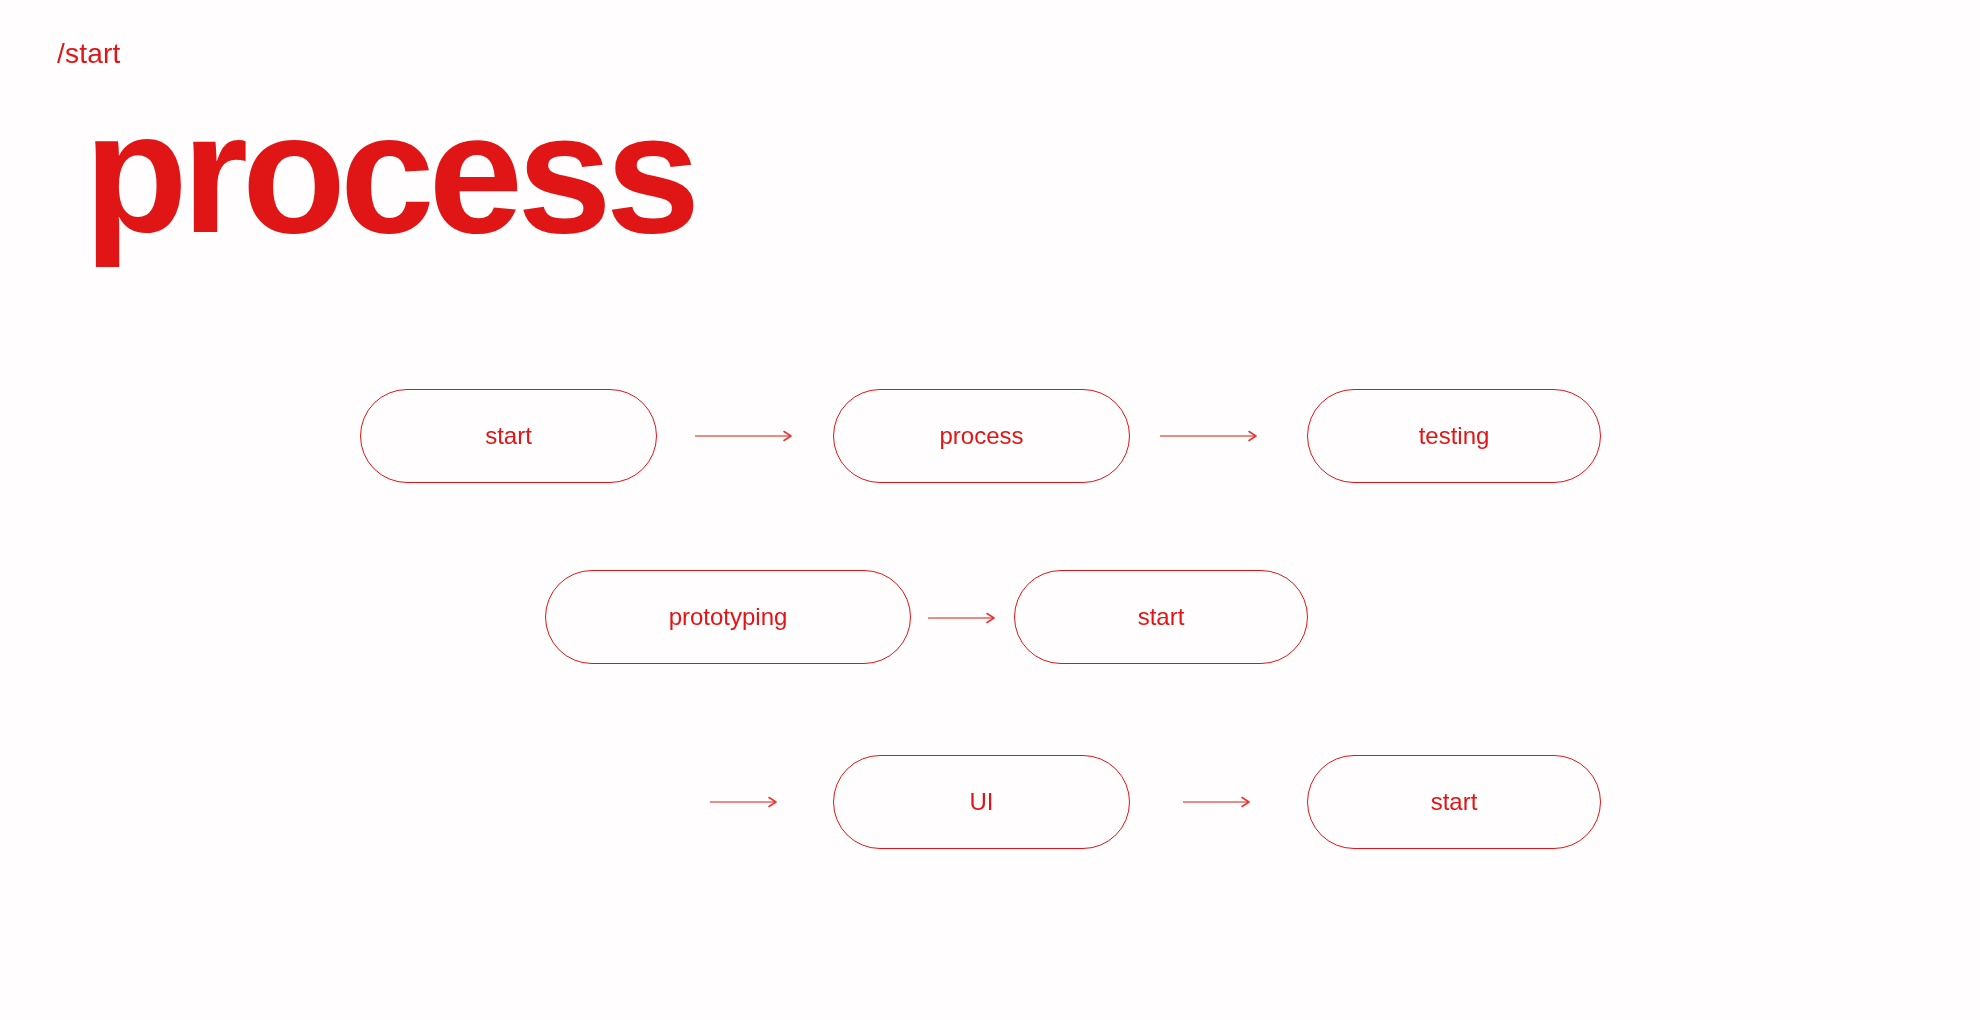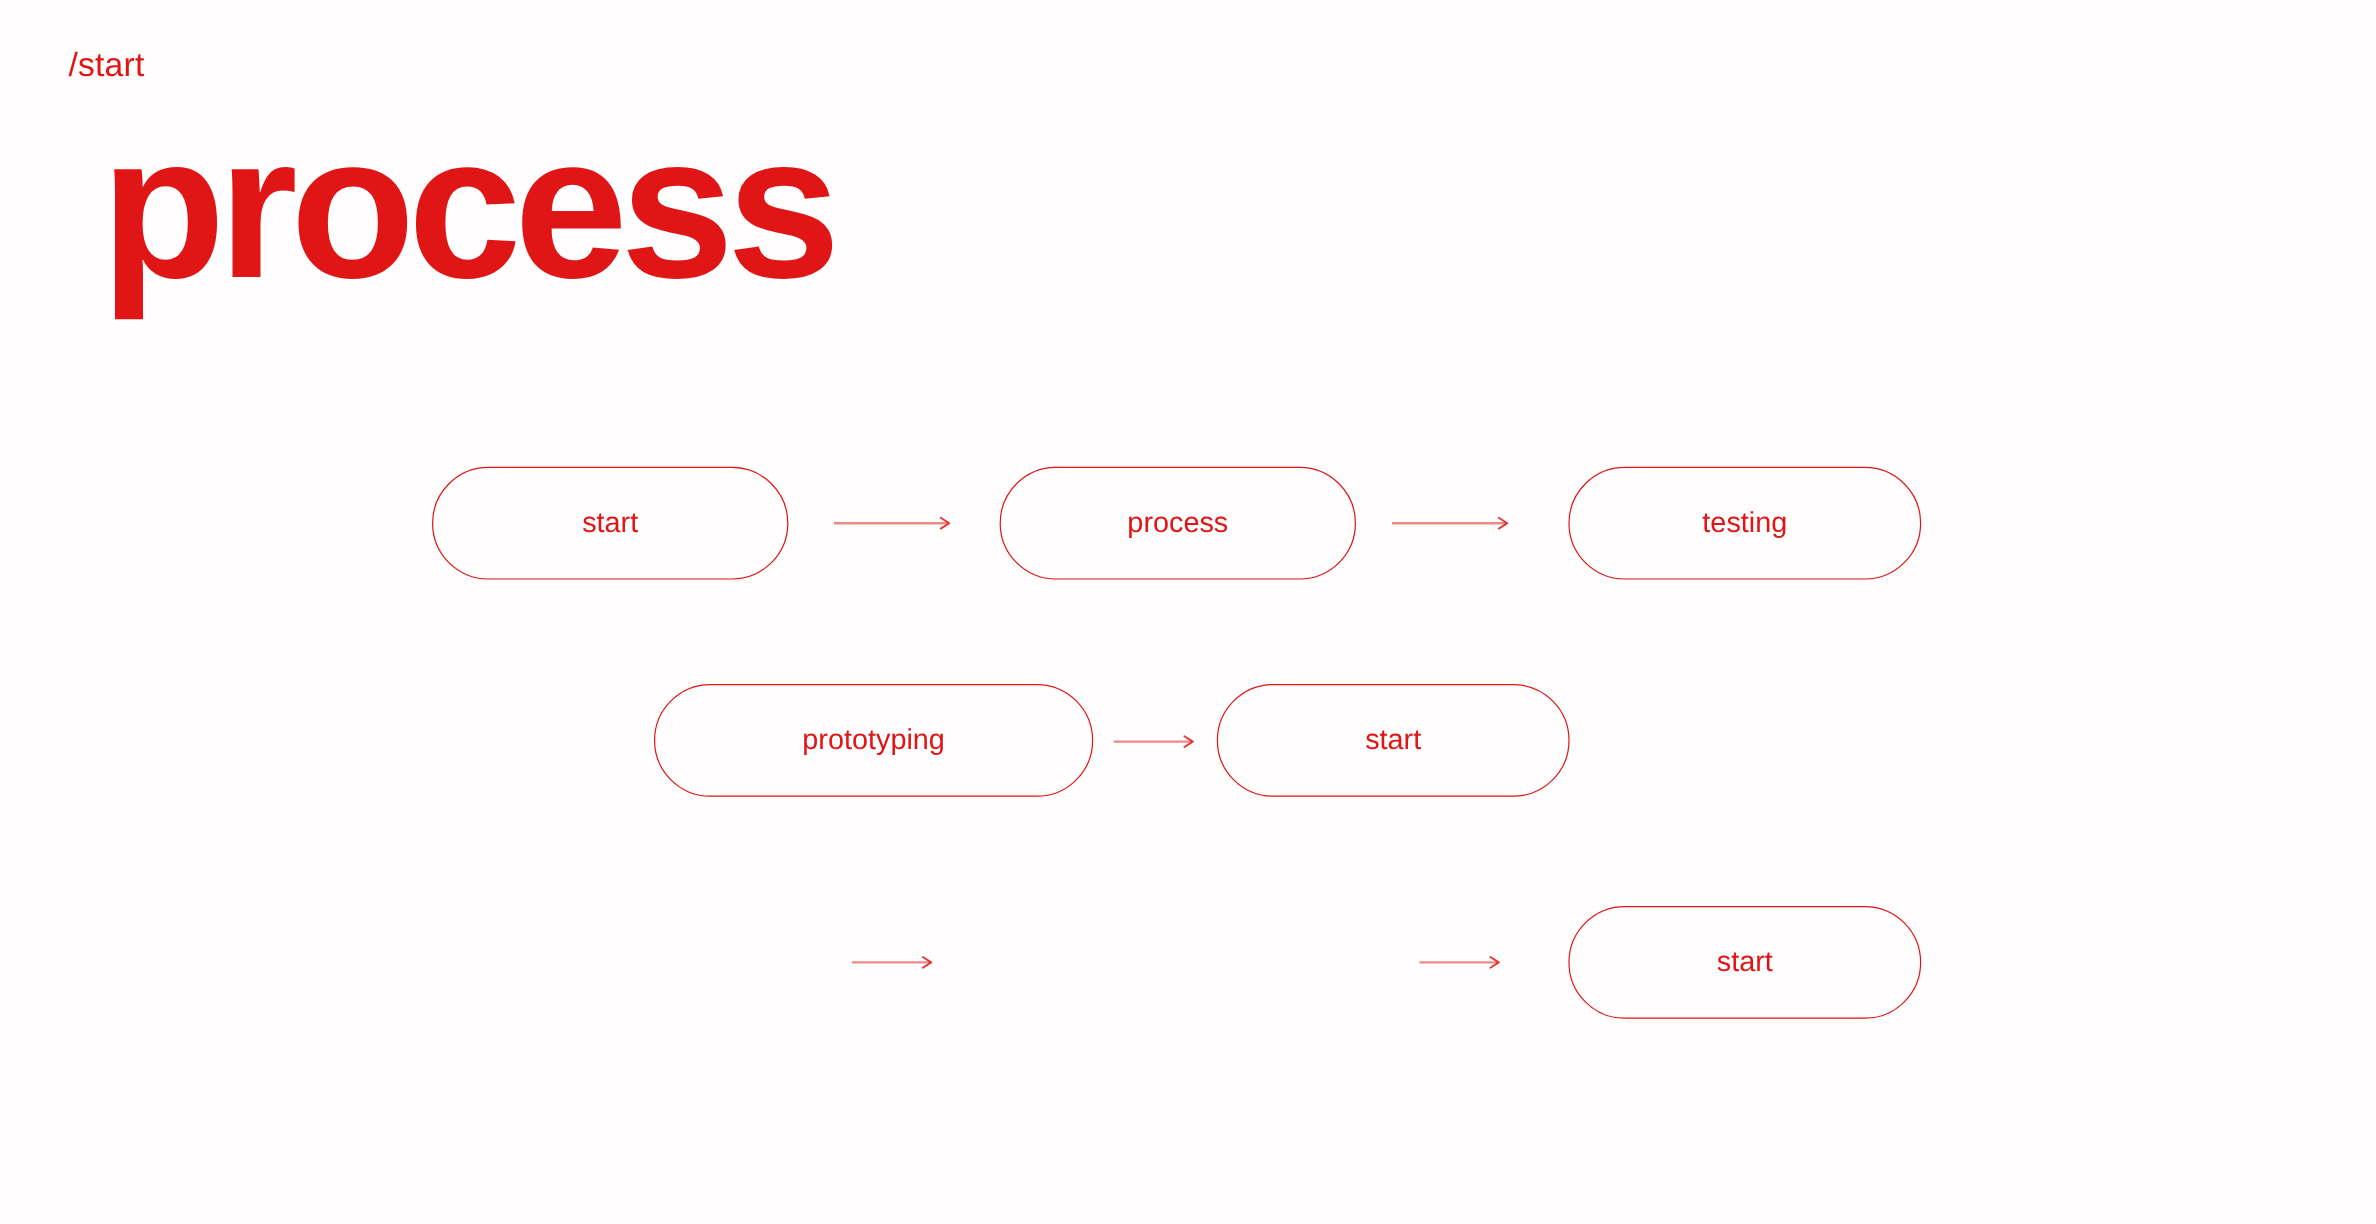--- a/index.html
+++ b/index.html
@@ -100,20 +100,21 @@
   </svg>
 
   <div class="node" style="left:1014px; top:570px; width:294px;">start</div>
 
 
   <svg class="arrow" style="left:710px; top:794px;" width="70" height="16" viewBox="0 0 70 16">
     <line x1="0" y1="8" x2="65" y2="8"></line>
     <path d="M59 3.5 L66 8 L59 12.5"></path>
   </svg>
 
+  <div class="node" style="left:833px; top:755px; width:297px;">UI</div>
 
   <svg class="arrow" style="left:1183px; top:794px;" width="70" height="16" viewBox="0 0 70 16">
     <line x1="0" y1="8" x2="65" y2="8"></line>
     <path d="M59 3.5 L66 8 L59 12.5"></path>
   </svg>
 
   <div class="node" style="left:1307px; top:755px; width:294px;">start</div>
 
 </div>
 

